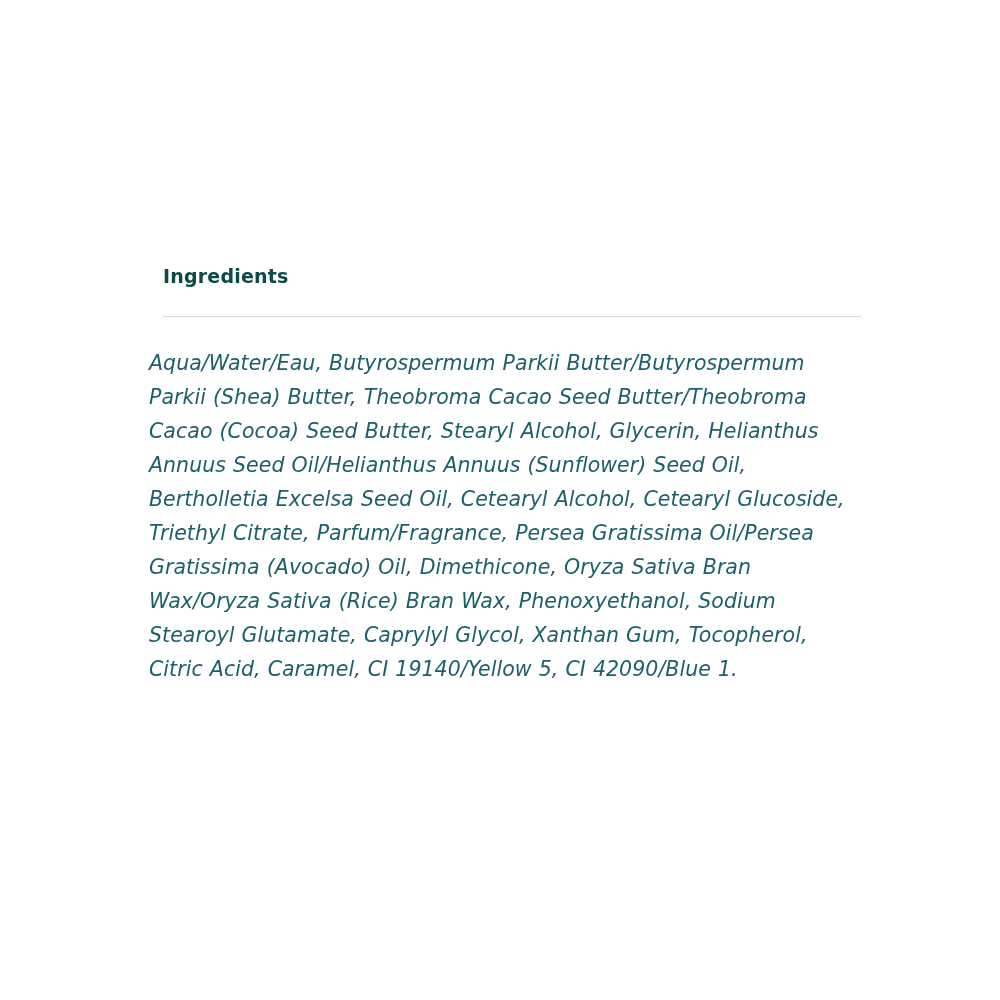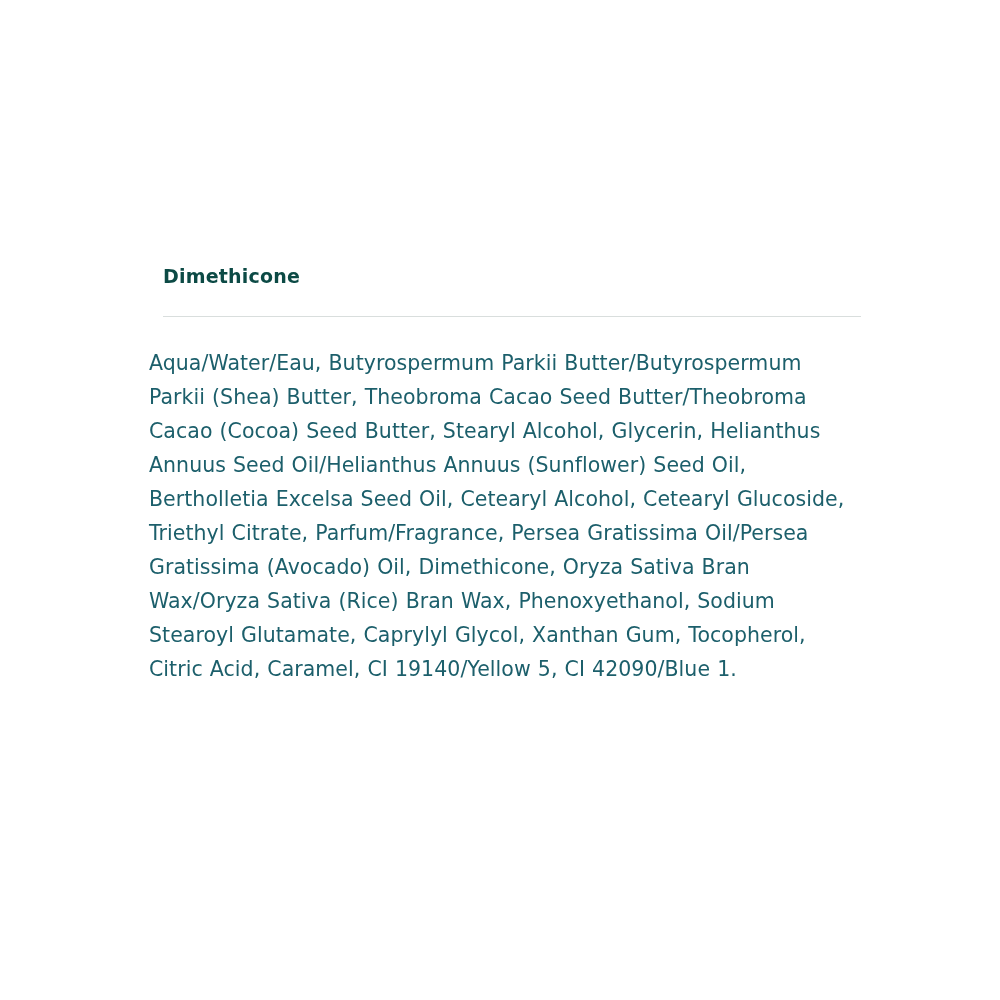--- a/index.html
+++ b/index.html
@@ -41,24 +41,25 @@
     background: #d9dedd;
   }
   .ingredients-body {
     margin-top: 29px;
     font-size: 20.5px;
     line-height: 34px;
     color: #1c5f6b;
     letter-spacing: 0.05px;
     text-align: left;
     word-spacing: 0.5px;
+    font-style: italic;
   }
 </style>
 </head>
 <body>
 
 <div class="page">
   <div class="panel">
-    <h2 class="section-title">Dimethicone</h2>
+    <h2 class="section-title">Ingredients</h2>
     <div class="divider"></div>
     <p class="ingredients-body">Aqua/Water/Eau, Butyrospermum Parkii Butter/Butyrospermum Parkii (Shea) Butter, Theobroma Cacao Seed Butter/Theobroma Cacao (Cocoa) Seed Butter, Stearyl Alcohol, Glycerin, Helianthus Annuus Seed Oil/Helianthus Annuus (Sunflower) Seed Oil, Bertholletia Excelsa Seed Oil, Cetearyl Alcohol, Cetearyl Glucoside, Triethyl Citrate, Parfum/Fragrance, Persea Gratissima Oil/Persea Gratissima (Avocado) Oil, Dimethicone, Oryza Sativa Bran Wax/Oryza Sativa (Rice) Bran Wax, Phenoxyethanol, Sodium Stearoyl Glutamate, Caprylyl Glycol, Xanthan Gum, Tocopherol, Citric Acid, Caramel, CI 19140/Yellow 5, CI 42090/Blue 1.</p>
   </div>
 </div>
 
 </body></html>

